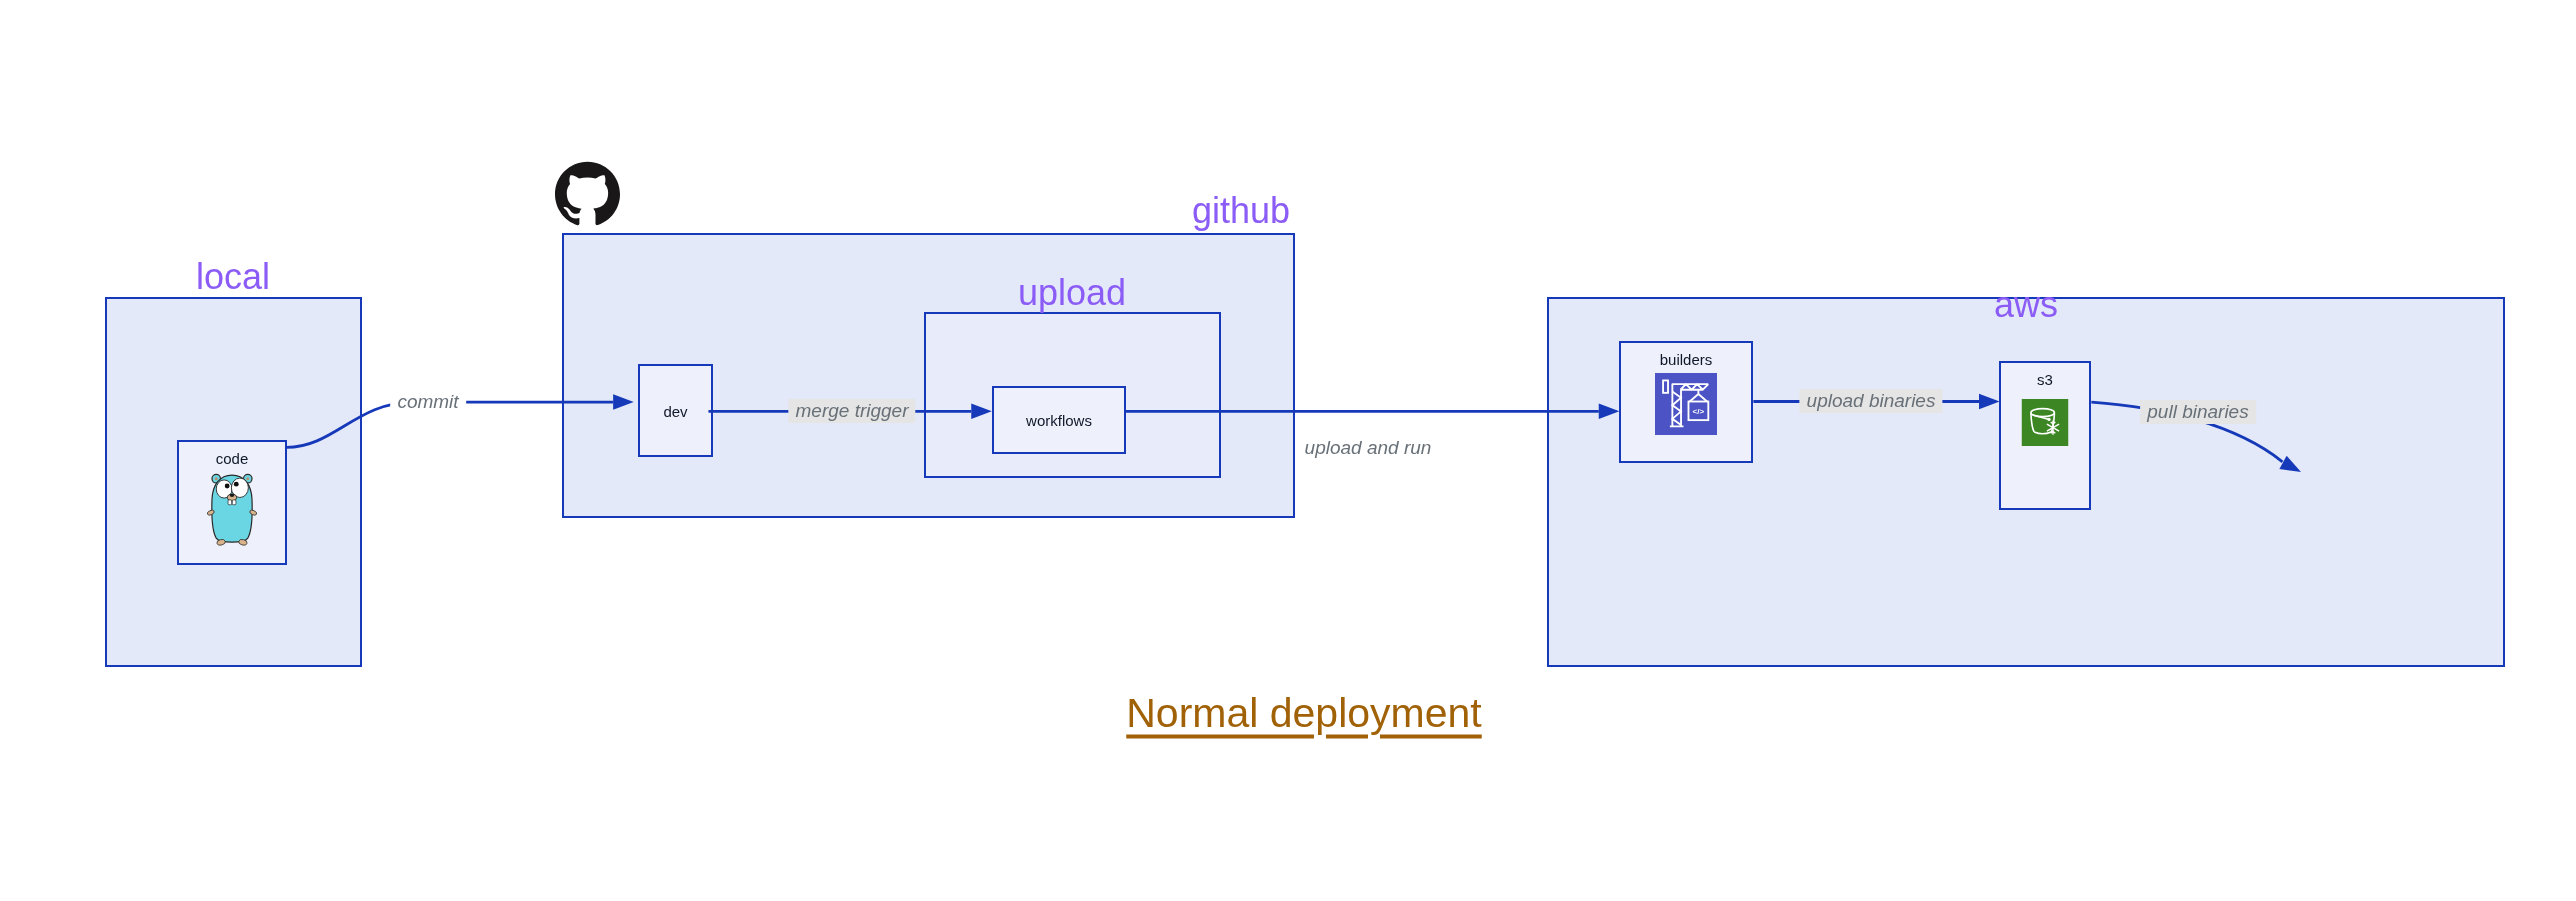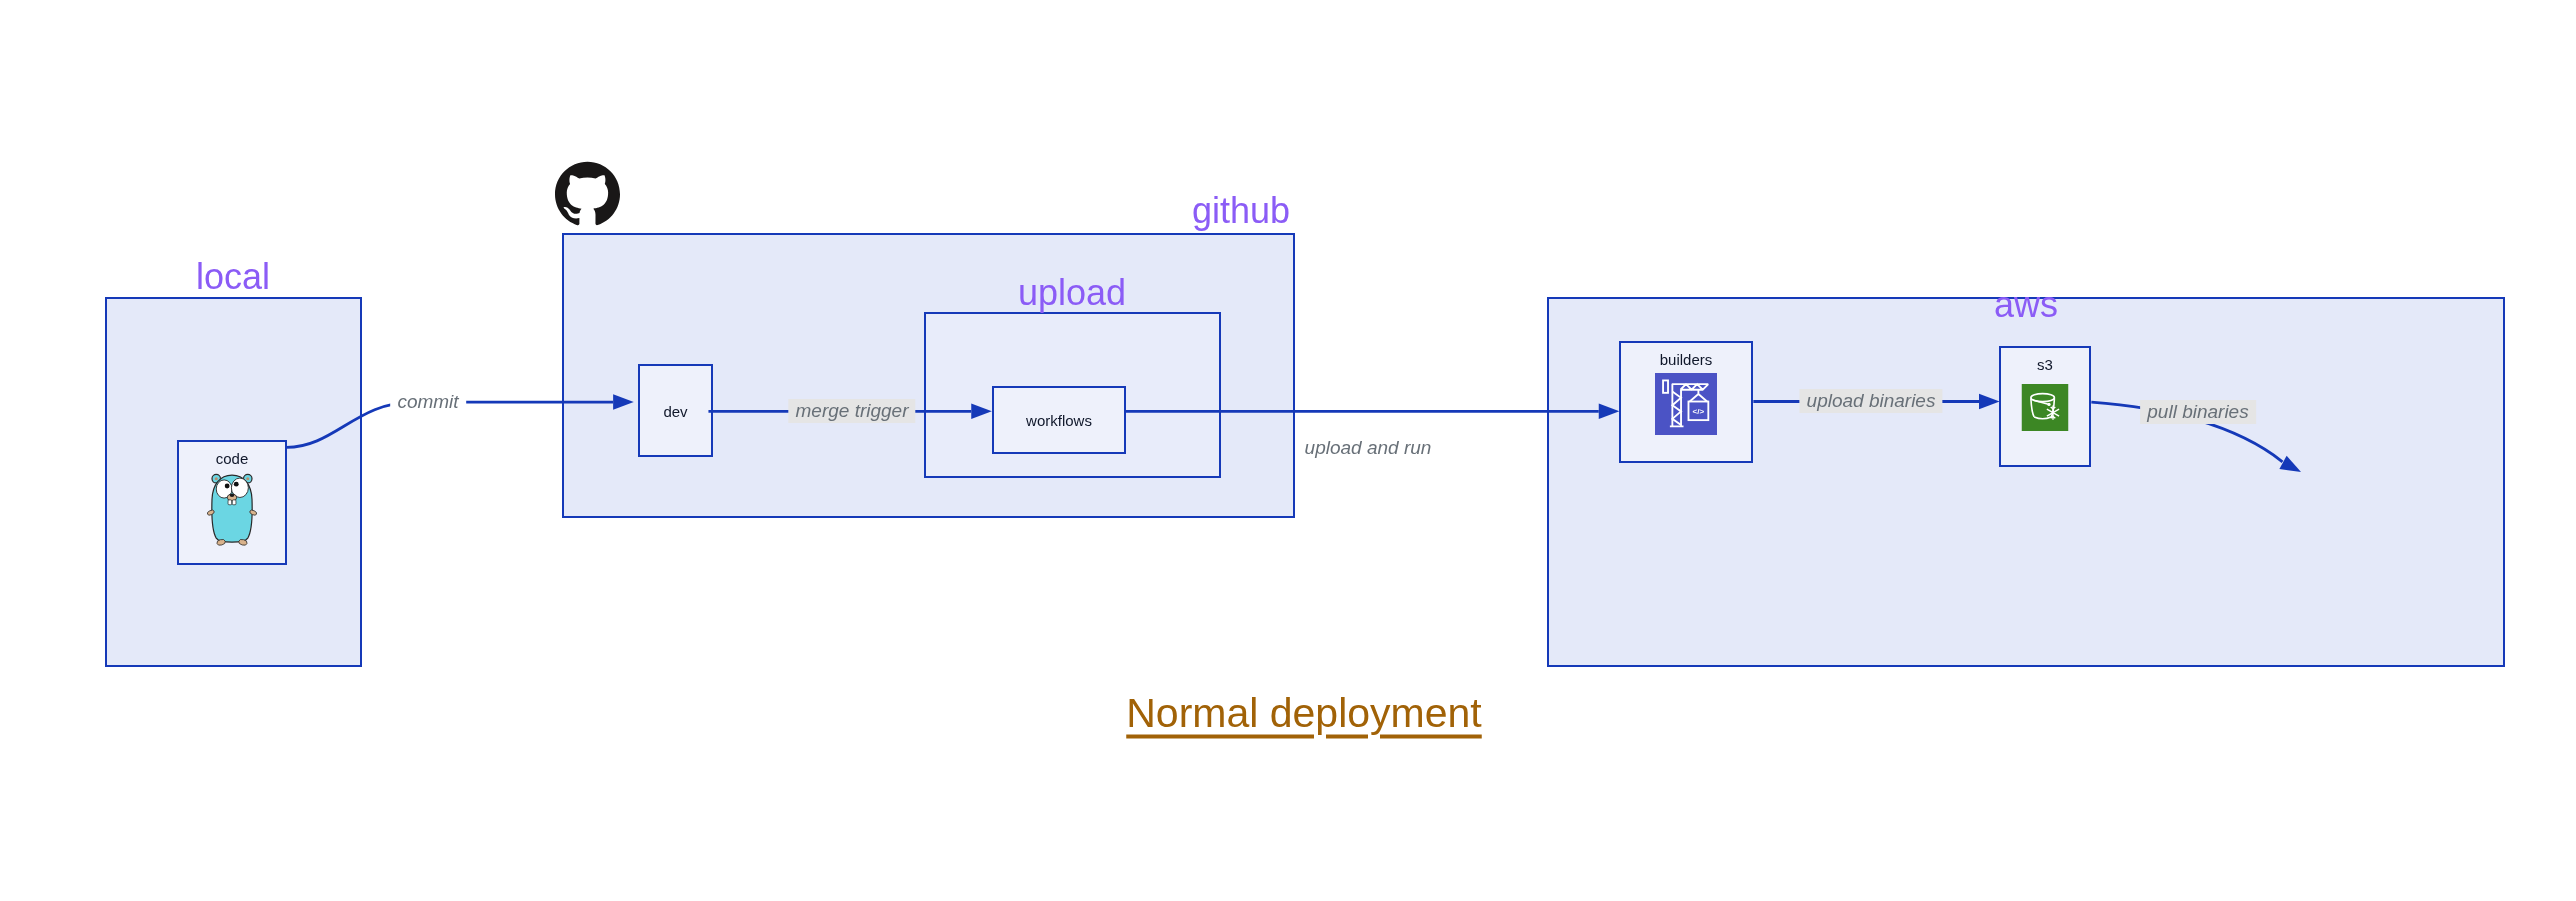--- a/index.html
+++ b/index.html
@@ -152,21 +152,21 @@
           <path d="M28 18 V86 M42 27 V86 M24 86 H46"></path>
           <path d="M28 30 L42 40 L28 52 L42 62 L28 74 L42 84"></path>
           <path d="M70 27 V34 M70 34 L56 46 M70 34 L84 46"></path>
           <rect x="54" y="46" width="32" height="30"></rect>
         </g>
         <text x="70" y="66" text-anchor="middle" fill="#ffffff" font-size="13" font-weight="bold" font-family="Liberation Sans, sans-serif">&lt;/&gt;</text>
       </svg>
     </div>
   </div>
 
-  <div class="node" style="left:1999px; top:346px; width:92px; height:121px;">
+  <div class="node" style="left:1999px; top:361px; width:92px; height:149px;">
     <div class="node-label top">s3</div>
     <div class="icon-wrap" style="left:50%; top:36px; transform:translateX(-50%); width:47px; height:47px;">
       <svg width="47" height="47" viewBox="0 0 100 100">
         <rect x="0" y="0" width="100" height="100" fill="#3c8724"></rect>
         <g stroke="#ffffff" stroke-width="3.5" fill="none">
           <ellipse cx="45" cy="29" rx="25" ry="8.5"></ellipse>
           <path d="M20 31 C21 50 23 64 27 70"></path>
           <path d="M70 31 C69 50 67 64 63 70"></path>
           <path d="M27 70 Q45 78 63 70"></path>
           <path d="M24 34 L57 43"></path>

